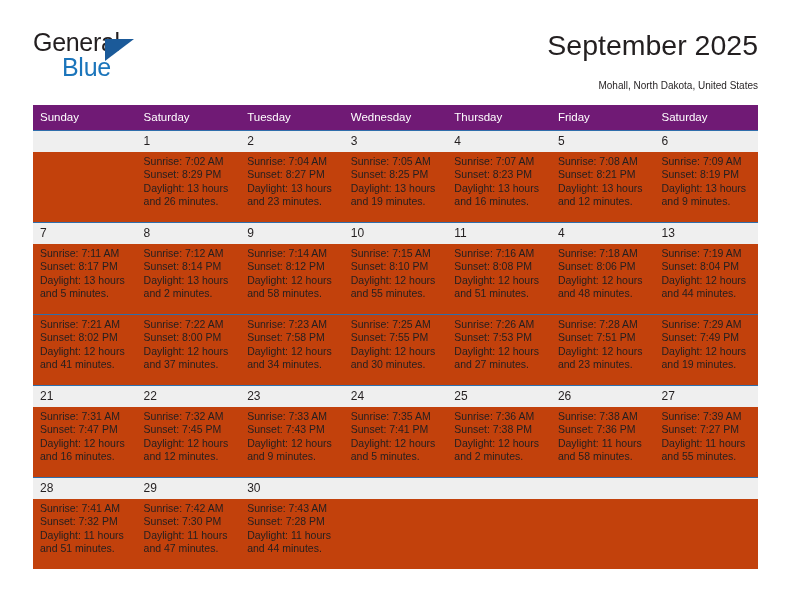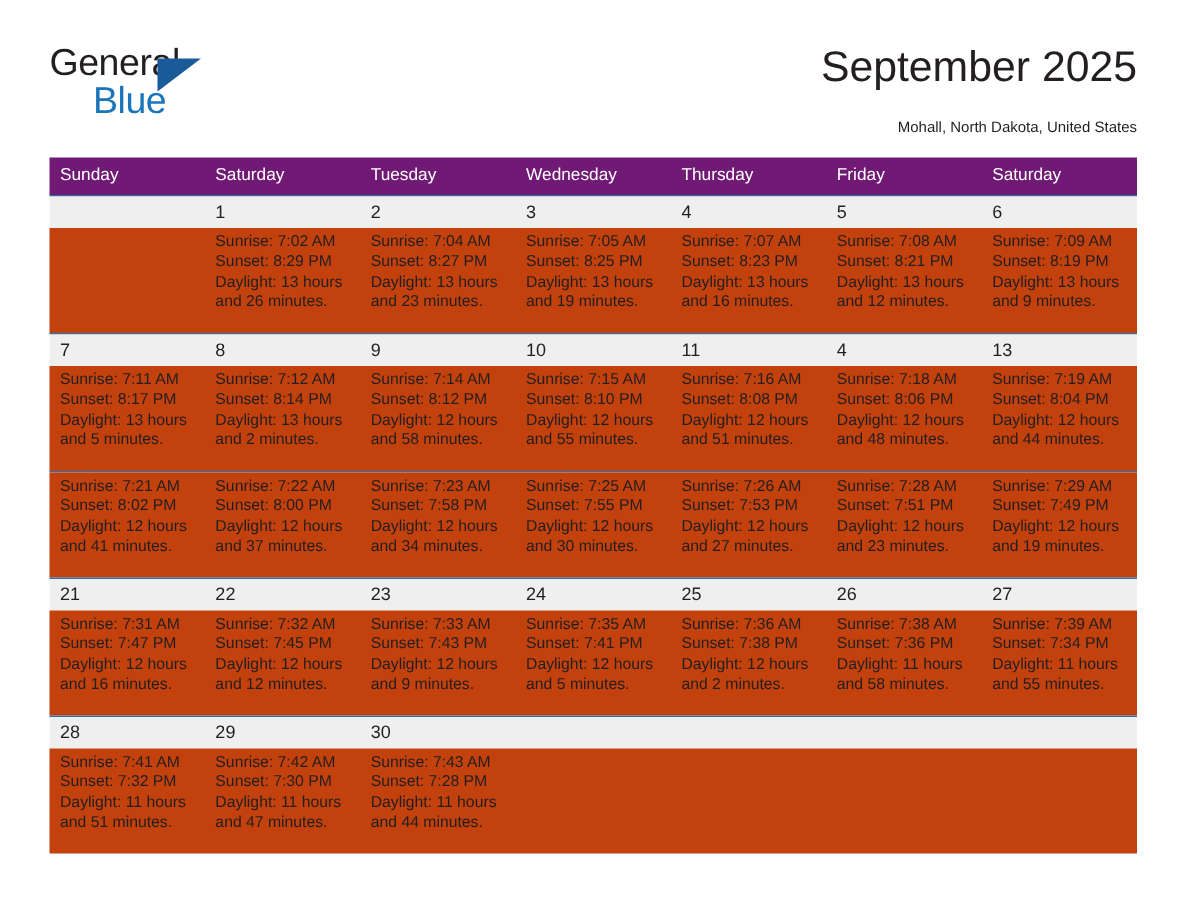--- a/index.html
+++ b/index.html
@@ -373,21 +373,21 @@
           <div class="line">and 2 minutes.</div>
         </div>
         <div class="cell">
           <div class="line">Sunrise: 7:38 AM</div>
           <div class="line">Sunset: 7:36 PM</div>
           <div class="line">Daylight: 11 hours</div>
           <div class="line">and 58 minutes.</div>
         </div>
         <div class="cell">
           <div class="line">Sunrise: 7:39 AM</div>
-          <div class="line">Sunset: 7:34 PM</div>
+          <div class="line">Sunset: 7:27 PM</div>
           <div class="line">Daylight: 11 hours</div>
           <div class="line">and 55 minutes.</div>
         </div>
       </div>
     </div>
 
     <div class="week">
       <div class="numbers">
         <div class="num">28</div>
         <div class="num">29</div>

